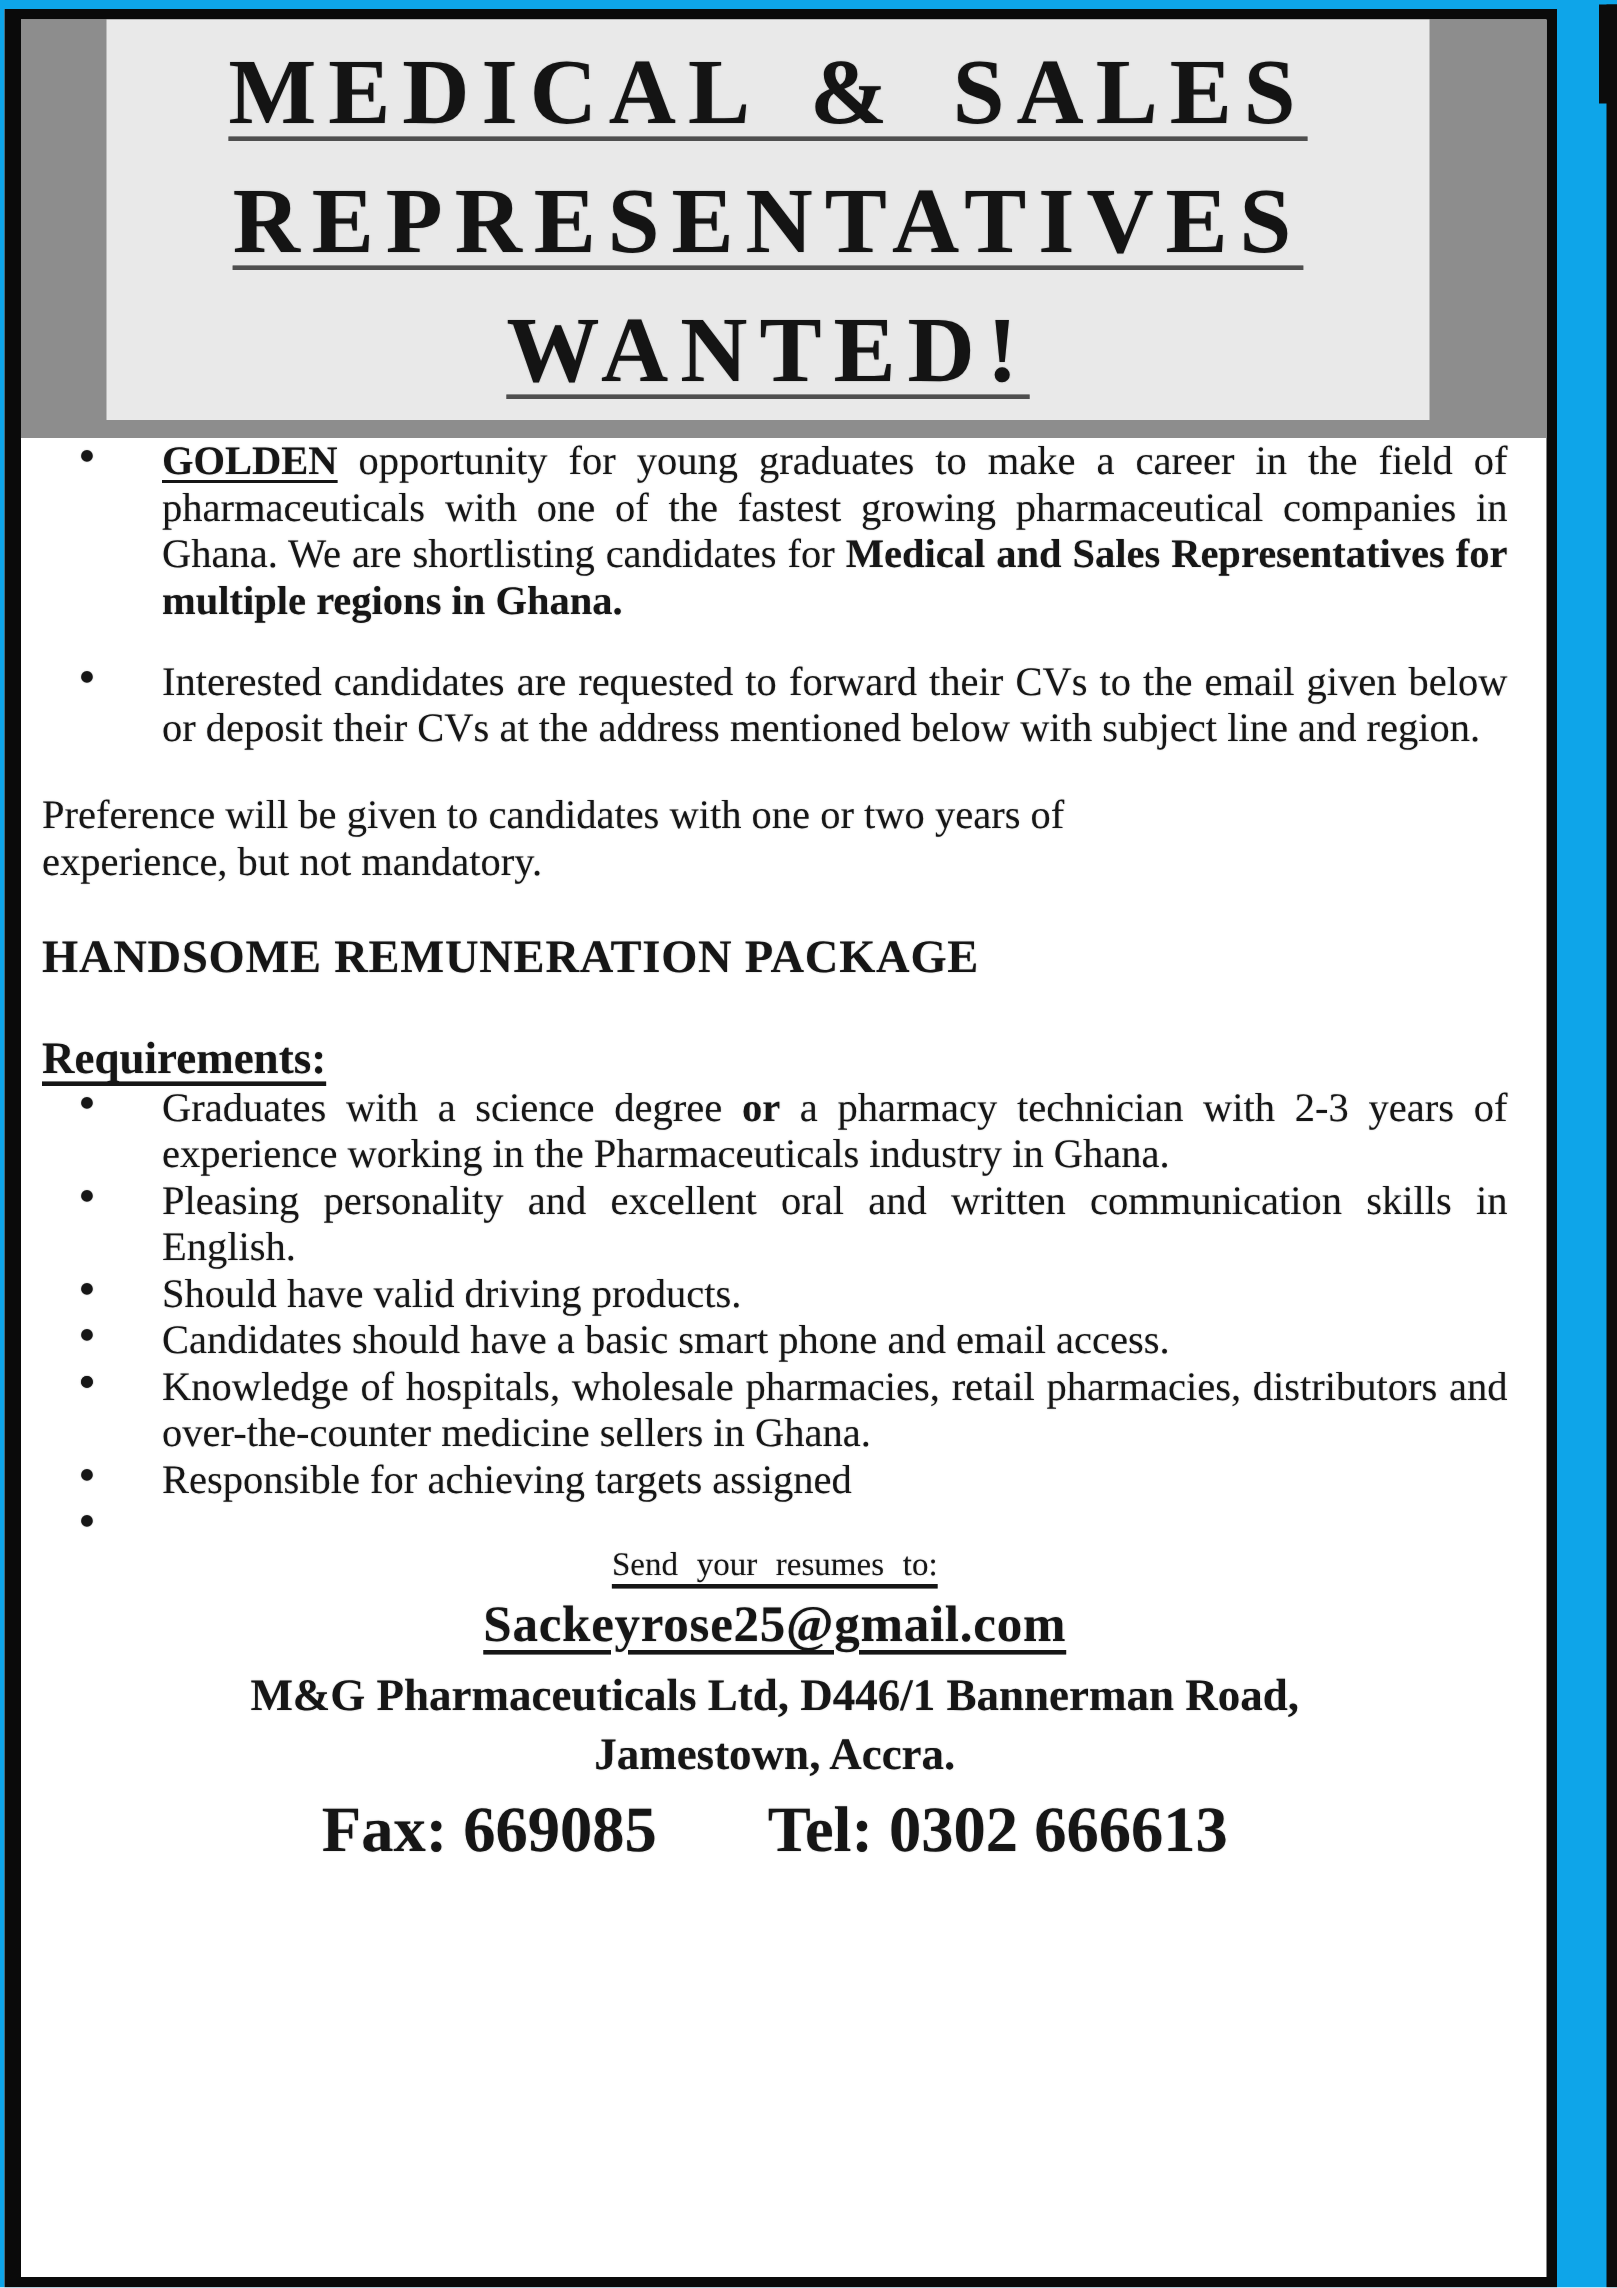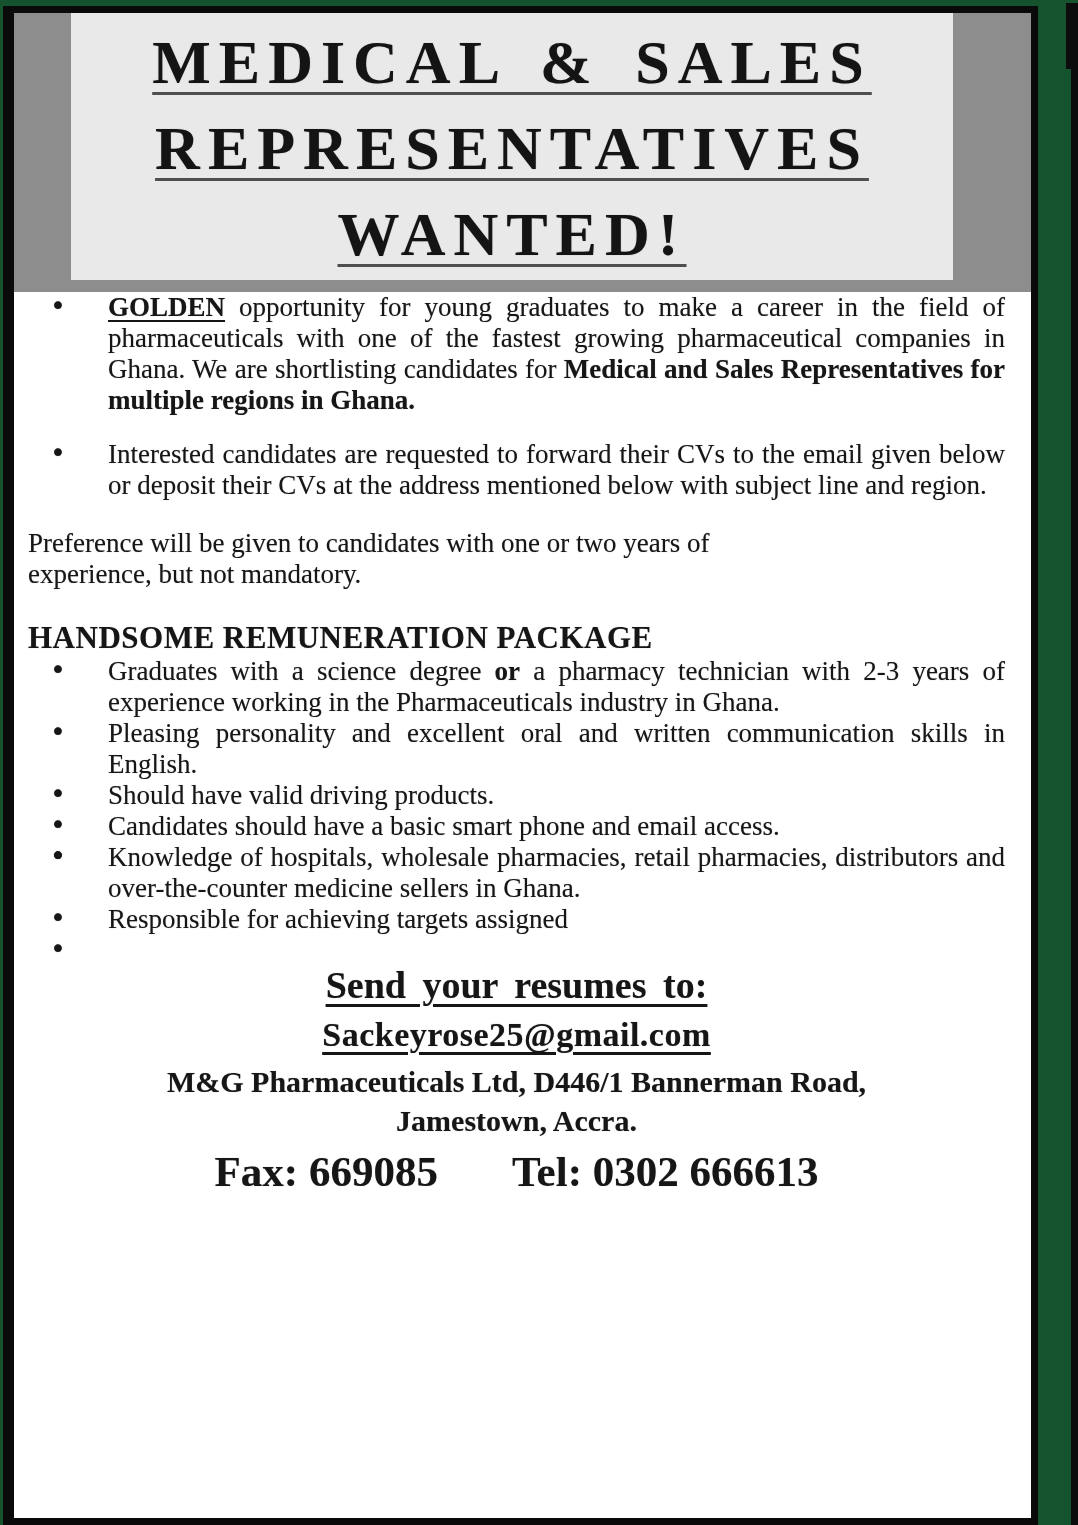--- a/index.html
+++ b/index.html
@@ -1,17 +1,17 @@
 <!DOCTYPE html>
 <html><head>
 <meta charset="utf-8">
 <style>
   html,body{margin:0;padding:0;background:#ffffff;}
   #stage{
-    position:relative;width:1078px;height:1525px;background:#14532d;overflow:hidden;
+    position:relative;width:1078px;height:1525px;background:#0ea5e9;overflow:hidden;
     font-family:"Liberation Serif", serif;color:#161616;
   }
   
   #stage{ text-shadow:0 0 1px rgba(30,30,30,.38); }
 
   
   .page-box{
     position:absolute;left:3px;top:6px;width:1035px;height:1519px;box-sizing:border-box;
     border:7px solid #0a0a0a;border-left-width:11px;background:#ffffff;
   }
@@ -53,21 +53,21 @@
   }
   .h-req{
     margin:33px 0 0 0;font-size:30px;font-weight:bold;
     text-decoration:underline;text-decoration-thickness:3px;text-underline-offset:6px;
   }
   .req-list{margin-top:36px;}
 
   
   .contact{margin-top:28px;text-align:center;}
   .send-line{
-    font-size:38px;font-weight:bold;word-spacing:7px;
+    font-size:22px;font-weight:normal;word-spacing:7px;
     text-decoration:underline;text-decoration-thickness:3px;text-underline-offset:6px;
   }
   .email-line{
     margin-top:9px;font-size:34px;font-weight:bold;letter-spacing:.5px;
     text-decoration:underline;text-decoration-thickness:3px;text-underline-offset:6px;
   }
   .addr-line1{margin-top:11px;font-size:30px;font-weight:bold;}
   .addr-line2{margin-top:5px;font-size:30px;font-weight:bold;}
   .faxtel{margin-top:9px;font-size:43px;font-weight:bold;}
   .fax-group{margin-right:74px;}
@@ -96,20 +96,21 @@
       <ul class="blist intro-list">
           <li><span class="dot">•</span><span><b class="u">GOLDEN</b><span> opportunity for young graduates to make a career in the field of pharmaceuticals with one of the fastest growing pharmaceutical companies in Ghana. We are shortlisting candidates for </span><b>Medical and Sales Representatives for multiple regions in Ghana.</b></span></li>
           <li><span class="dot">•</span><span><span>Interested candidates are requested to forward their CVs to the email given below or deposit their CVs at the address mentioned below with subject line and region.</span></span></li>
         </ul>
 
       <p class="preference">Preference will be given to candidates with one or two years of
 experience, but not mandatory.</p>
 
       <h2 class="h-package">HANDSOME REMUNERATION PACKAGE</h2>
 
+      <h3 class="h-req">Requirements:</h3>
 
       <ul class="blist req-list">
           <li><span class="dot">•</span><span><span>Graduates with a science degree </span><b>or</b><span> a pharmacy technician with 2-3 years of experience working in the Pharmaceuticals industry in Ghana.</span></span></li>
           <li><span class="dot">•</span><span><span>Pleasing personality and excellent oral and written communication skills in English.</span></span></li>
           <li><span class="dot">•</span><span><span>Should have valid driving products.</span></span></li>
           <li><span class="dot">•</span><span><span>Candidates should have a basic smart phone and email access.</span></span></li>
           <li><span class="dot">•</span></li>
           <li><span class="dot">•</span><span><span>Knowledge of hospitals, wholesale pharmacies, retail pharmacies, distributors and over-the-counter medicine sellers in Ghana.</span></span></li>
           <li><span class="dot">•</span><span><span>Responsible for achieving targets assigned</span></span></li>
           <li><span class="dot">•</span></li>

